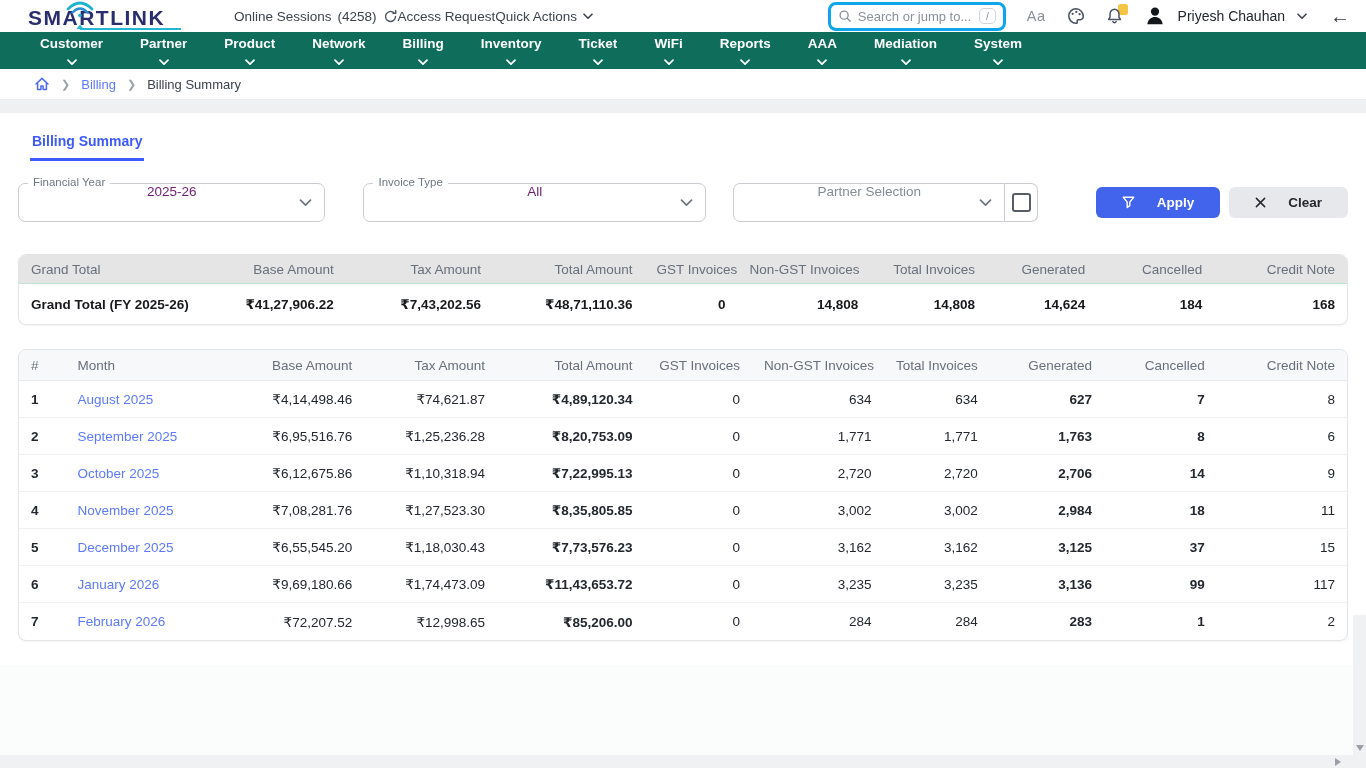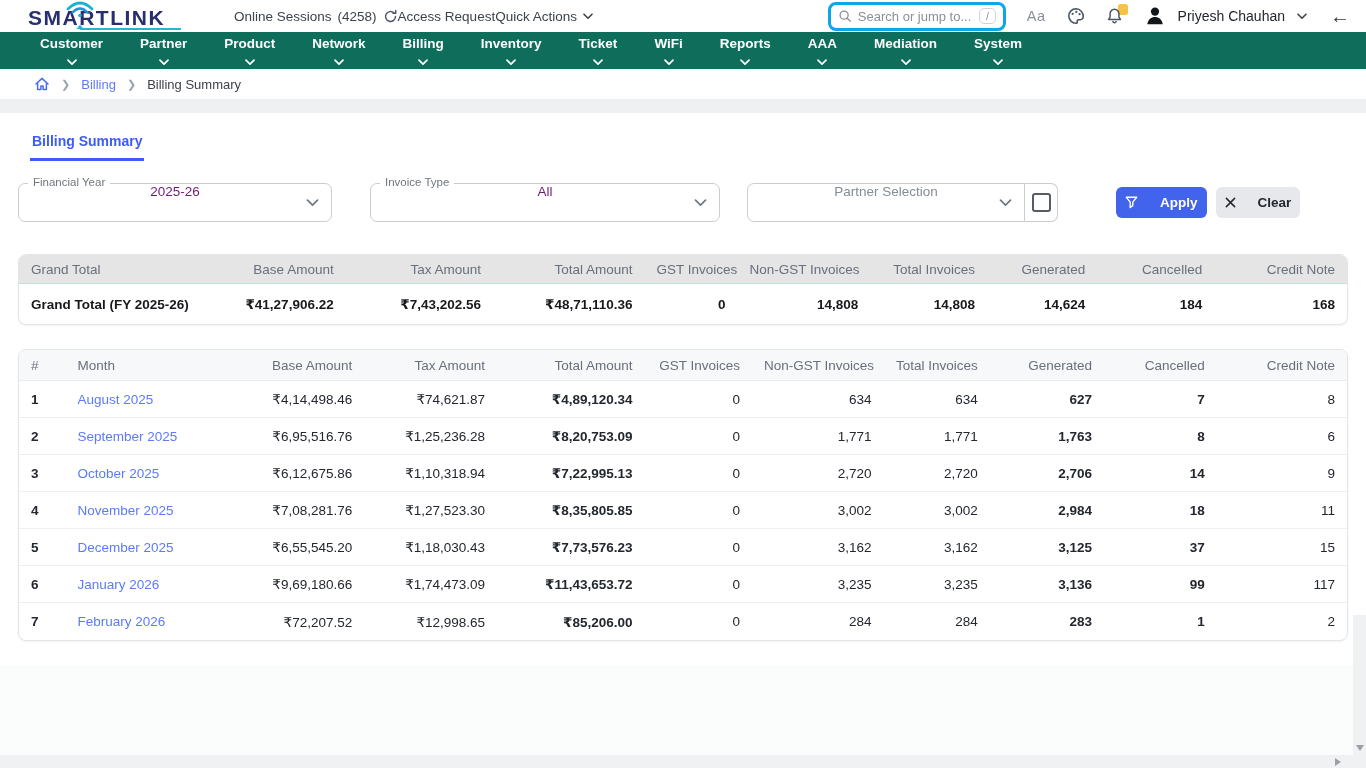--- a/index.html
+++ b/index.html
@@ -55,21 +55,21 @@
   .chev-right { margin-left:auto; }
   .f-year { width:314px; margin-right:38px; }
   .f-invoice { width:350px; margin-right:27px; }
   .f-partner { width:278px; border-top-right-radius:0; border-bottom-right-radius:0; }
   .cbwrap { width:33px; height:39px; border:1px solid #c9ccd1; border-left:none;
     border-top-right-radius:7px; border-bottom-right-radius:7px;
     display:flex; align-items:center; justify-content:center; }
   .cb { width:19px; height:19px; border:2px solid #565d66; border-radius:3px; background:#fff; cursor:pointer; }
   .btns { display:flex; gap:9px; margin-left:58px; }
   .btn { height:31px; border:none; border-radius:6px; font-size:13.5px; font-weight:600;
-    display:flex; align-items:center; gap:22px; padding:0 9px; cursor:pointer;
+    display:flex; align-items:center; gap:22px; padding:0 26px; cursor:pointer;
     font-family:inherit; }
   .btn-apply { background:#4263eb; color:#fff; }
   .btn-clear { background:#e6e8eb; color:#23272e; }
 
   
   .tblwrap { border:1px solid #e2e6e9; border-radius:8px; overflow:hidden;
     box-shadow:0 1px 2px rgba(16,24,40,.05); background:#fff; }
   table { width:100%; border-collapse:separate; border-spacing:0; table-layout:fixed;
     font-size:13.5px; }
   th { font-weight:500; color:#68707c; padding:0 12px; white-space:nowrap; overflow:hidden; }

